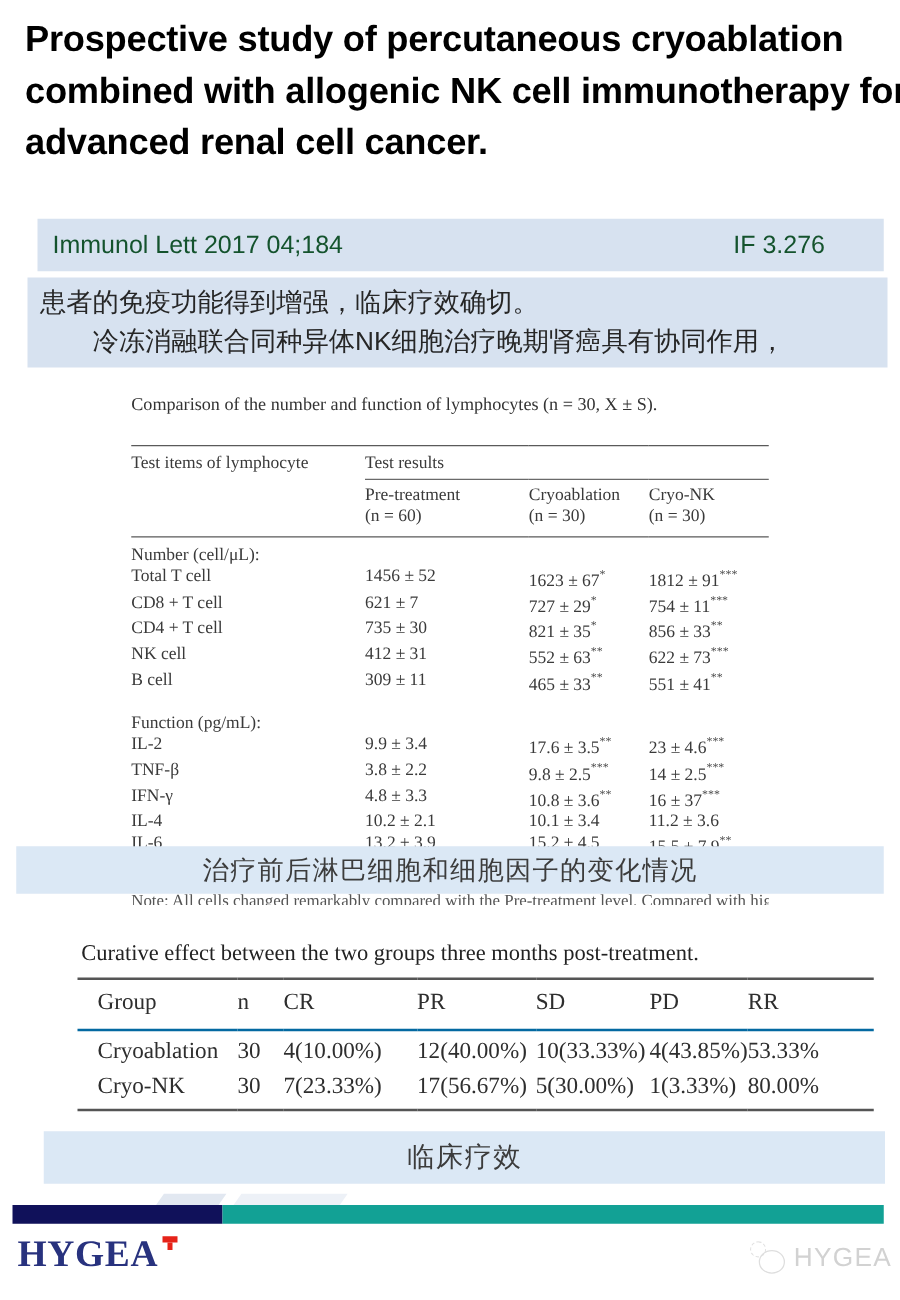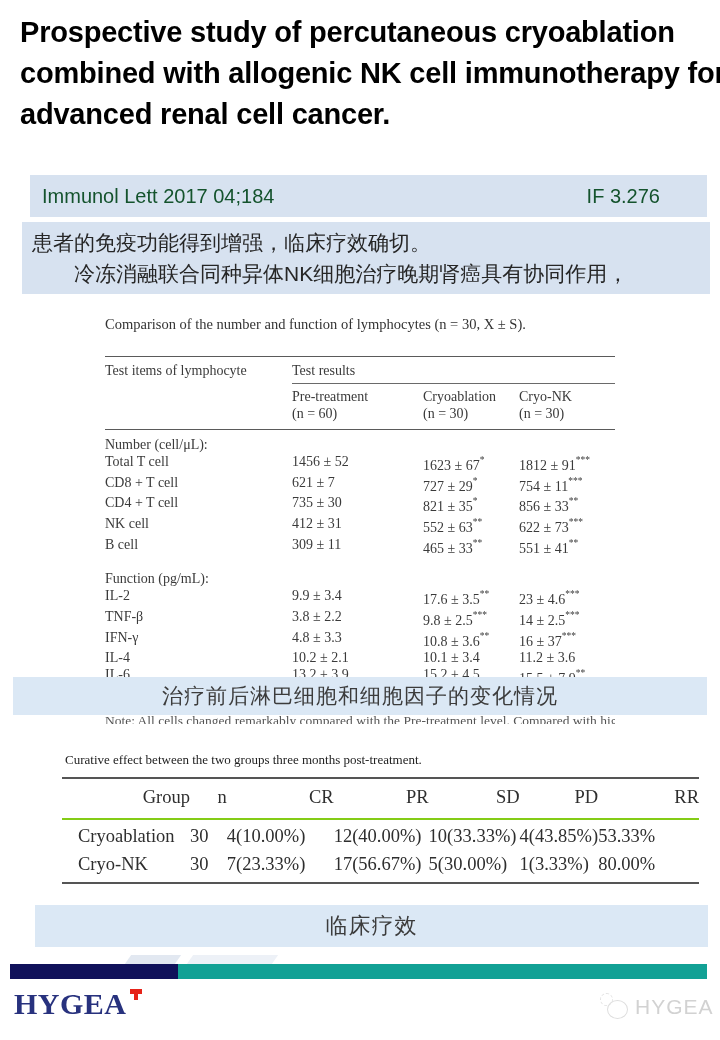--- a/index.html
+++ b/index.html
@@ -40,24 +40,24 @@
 
   
   .cap{position:absolute;background:#dbe8f5;display:flex;align-items:center;justify-content:center;
        color:#3c3c3c;}
   .cap1{left:13px;top:677px;width:694px;height:38px;font-size:21px;letter-spacing:1px;}
   .cap2{left:35px;top:905px;width:673px;height:42px;font-size:22px;letter-spacing:1px;}
 
   
   .t2{position:absolute;left:62px;top:752px;width:637px;
       font-family:"Liberation Serif",serif;color:#2e2e2e;}
-  .t2-title{font-size:13px;color:#222;margin:0 0 9px 3px;}
+  .t2-title{font-size:18px;color:#222;margin:0 0 9px 3px;}
   .t2-table{width:100%;font-size:18.5px;border-top:2px solid #555;border-bottom:2px solid #555;}
   .t2-table th,.t2-table td{text-align:left;font-weight:normal;padding:0;vertical-align:top;}
-  .t2-table th{padding:8px 0 10px;border-bottom:2px solid #84cc16;text-align:right;}
+  .t2-table th{padding:8px 0 10px;border-bottom:2px solid #0369a1;}
   .t2-table td{padding:5px 0 1px;line-height:22px;}
   .t2-table tr.last td{padding-bottom:7px;}
   .t2-table th.c0,.t2-table td.c0{padding-left:16px;}
 
   
   .deco{position:absolute;height:9px;top:955px;}
   .deco.d1{left:128px;width:50px;background:#e2e8f1;transform:skewX(-35deg);}
   .deco.d2{left:190px;width:85px;background:#edf1f7;transform:skewX(-35deg);}
   .bar{position:absolute;top:964px;height:15px;}
   .bar-navy{left:10px;width:168px;background:#10115a;}

